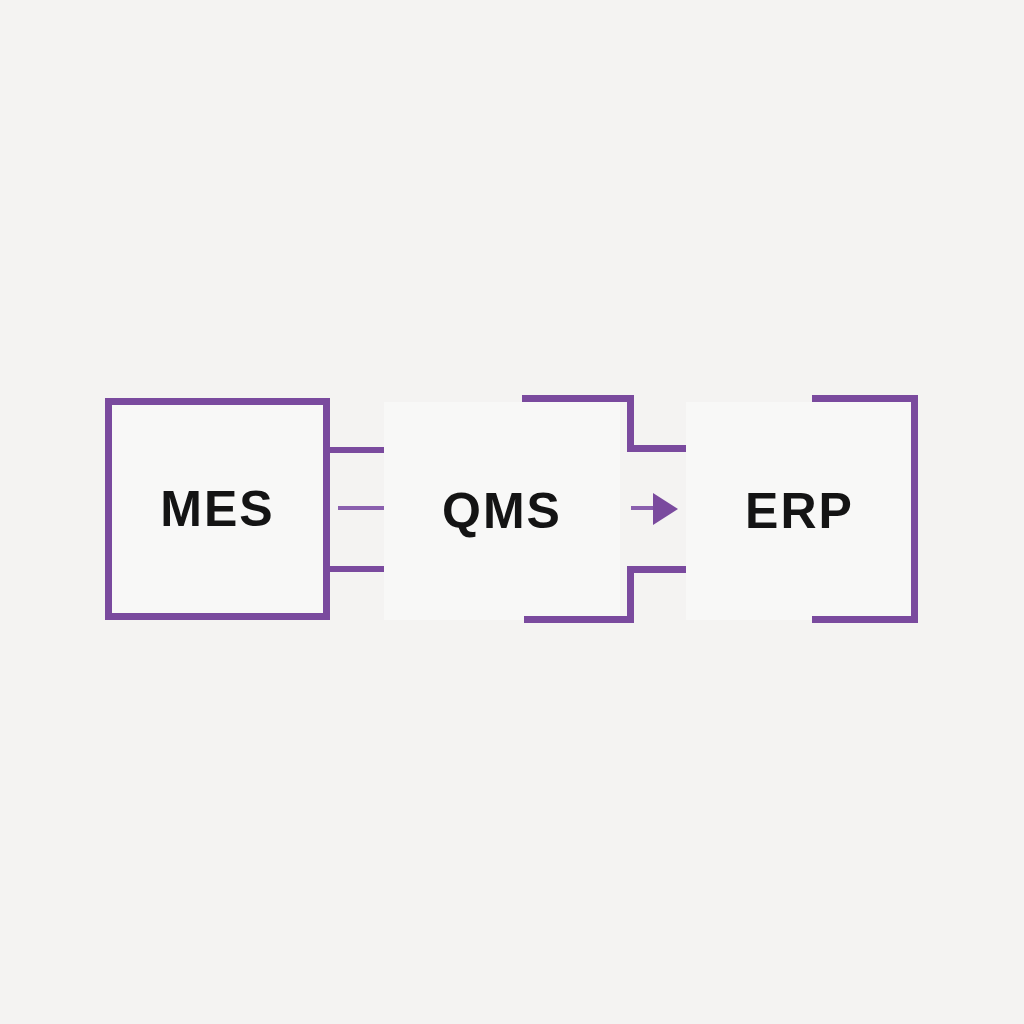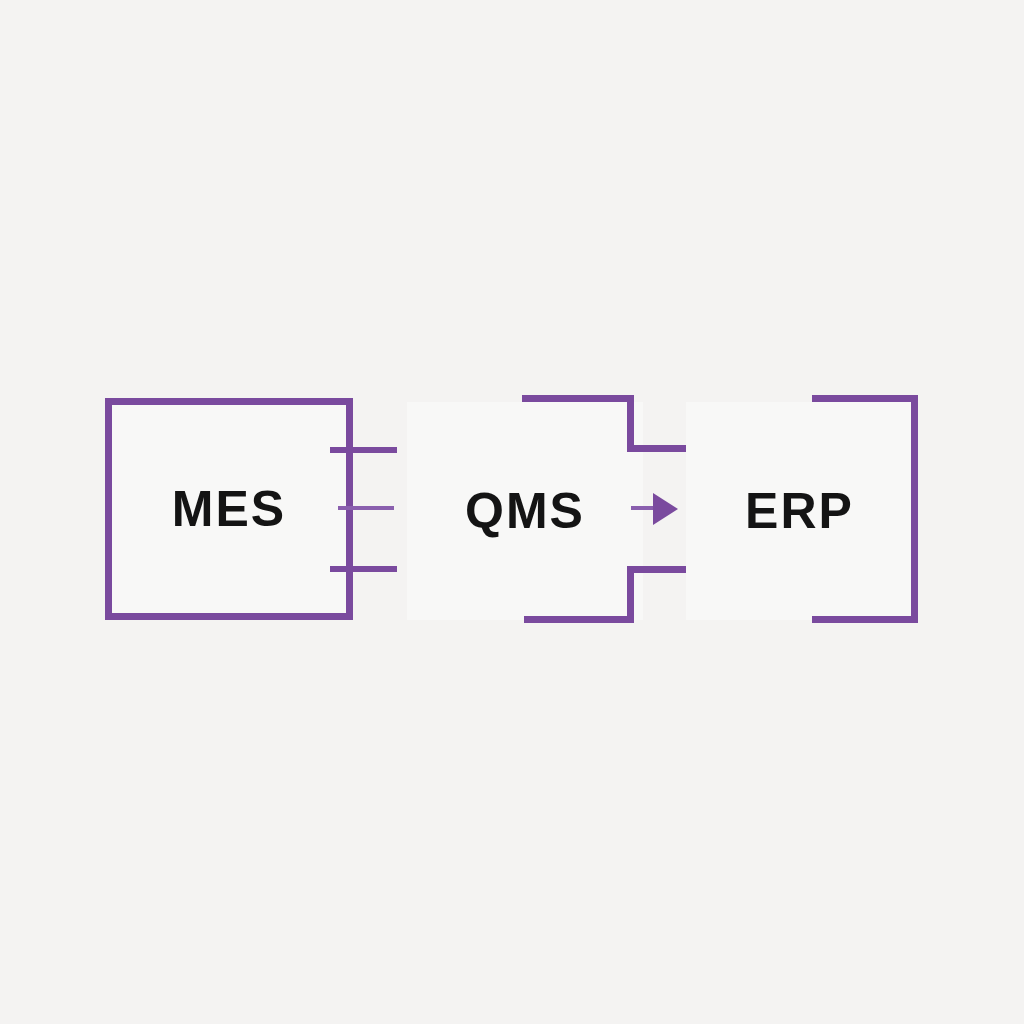--- a/index.html
+++ b/index.html
@@ -18,28 +18,28 @@
   }
   .canvas{position:absolute;inset:0;}
   .node-label{
     position:absolute;
     display:flex;align-items:center;justify-content:center;
     font-weight:bold;font-size:50px;letter-spacing:2px;
     color:var(--text);
   }
   
   .node-mes{
-    position:absolute;left:105px;top:398px;width:248px;height:222px;
+    position:absolute;left:105px;top:398px;width:225px;height:222px;
     border:7px solid var(--accent);
     background:var(--node-fill);
   }
   .node-mes .node-label{inset:0;}
   
   .node-qms-fill{
-    position:absolute;left:407px;top:402px;width:236px;height:218px;
+    position:absolute;left:384px;top:402px;width:236px;height:218px;
     background:var(--node-fill);
   }
   .node-qms-fill .node-label{inset:0;}
   .node-erp-fill{
     position:absolute;left:686px;top:402px;width:227px;height:218px;
     background:var(--node-fill);
     text-align:right;
   }
   .node-erp-fill .node-label{inset:0;}
   

